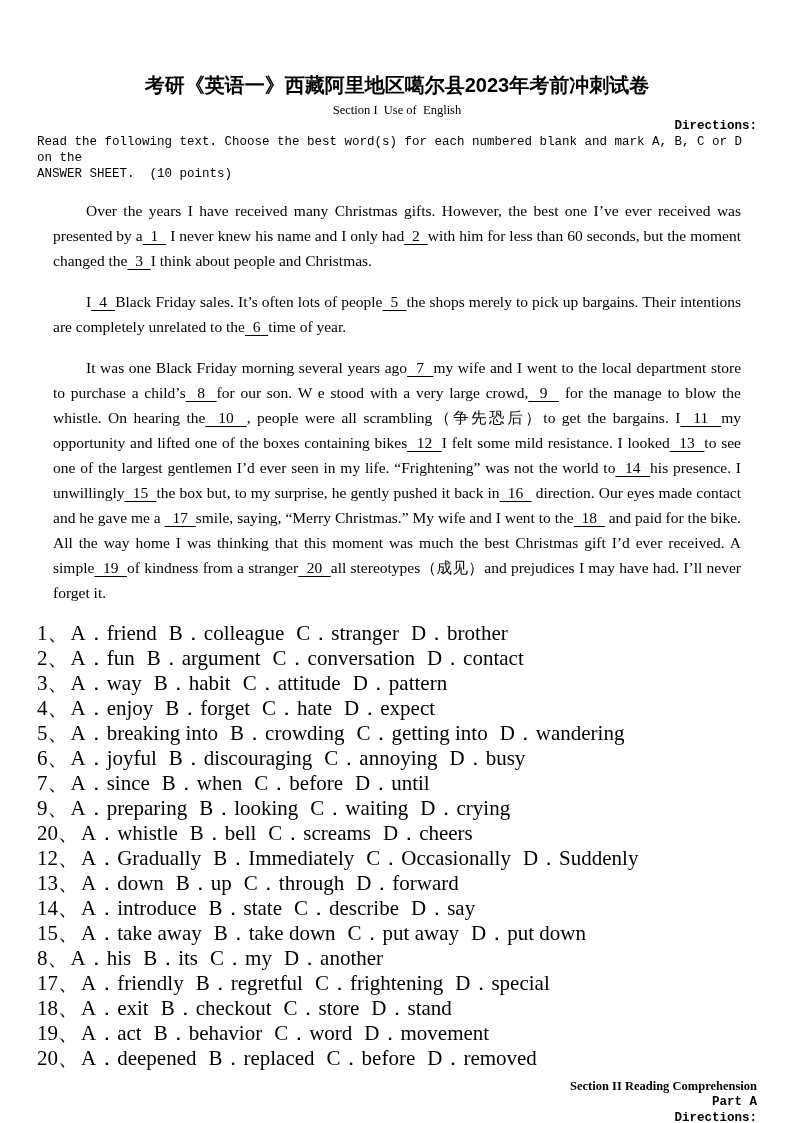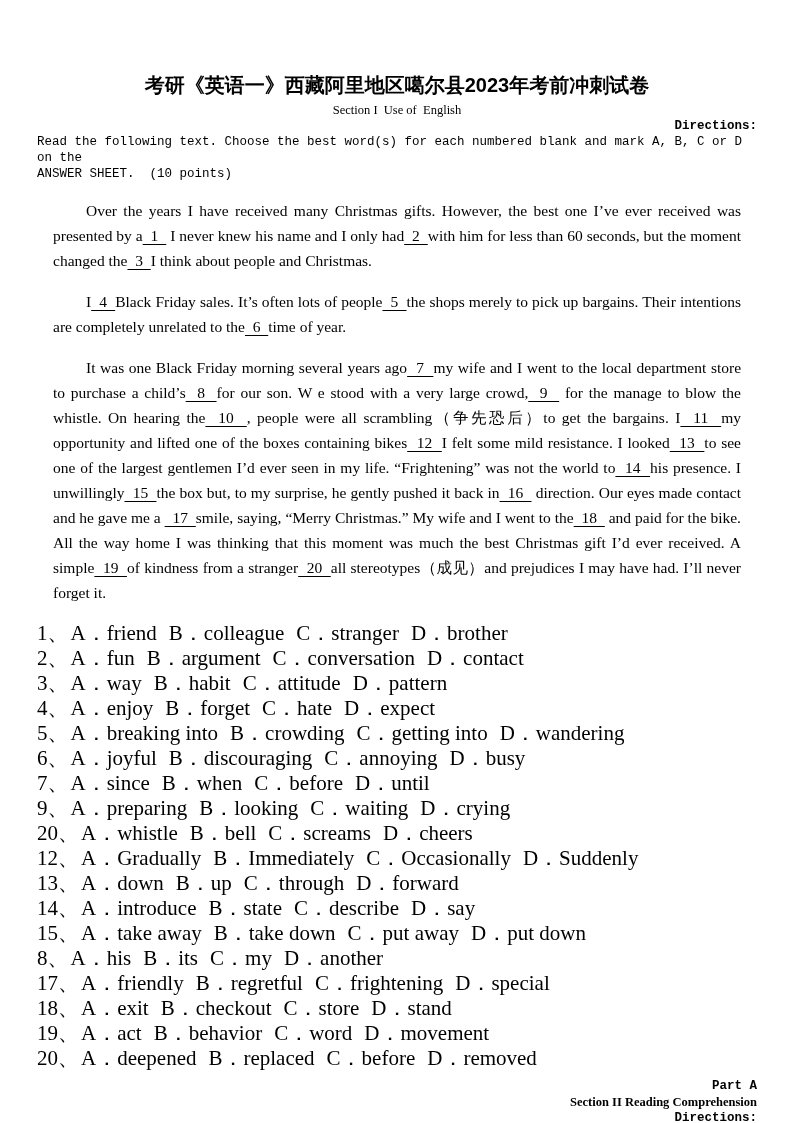--- a/index.html
+++ b/index.html
@@ -94,19 +94,19 @@
       <div class="q-row"><span class="q-num">14、</span><span class="q-opt">A．introduce</span><span class="q-opt">B．state</span><span class="q-opt">C．describe</span><span class="q-opt">D．say</span></div>
       <div class="q-row"><span class="q-num">15、</span><span class="q-opt">A．take away</span><span class="q-opt">B．take down</span><span class="q-opt">C．put away</span><span class="q-opt">D．put down</span></div>
       <div class="q-row"><span class="q-num">8、</span><span class="q-opt">A．his</span><span class="q-opt">B．its</span><span class="q-opt">C．my</span><span class="q-opt">D．another</span></div>
       <div class="q-row"><span class="q-num">17、</span><span class="q-opt">A．friendly</span><span class="q-opt">B．regretful</span><span class="q-opt">C．frightening</span><span class="q-opt">D．special</span></div>
       <div class="q-row"><span class="q-num">18、</span><span class="q-opt">A．exit</span><span class="q-opt">B．checkout</span><span class="q-opt">C．store</span><span class="q-opt">D．stand</span></div>
       <div class="q-row"><span class="q-num">19、</span><span class="q-opt">A．act</span><span class="q-opt">B．behavior</span><span class="q-opt">C．word</span><span class="q-opt">D．movement</span></div>
       <div class="q-row"><span class="q-num">20、</span><span class="q-opt">A．deepened</span><span class="q-opt">B．replaced</span><span class="q-opt">C．before</span><span class="q-opt">D．removed</span></div>
     </div>
 
   <div class="section2">
+    <div class="mono bold center">Section II Reading Comprehension</div>
     <div class="mono bold">Part A</div>
-    <div class="mono bold center">Section II Reading Comprehension</div>
     <div class="mono bold">Directions:</div>
     <div class="mono">Read the following four texts. Answer the questions below each text by choosing A, B, C or D. Mark</div>
   </div>
 
 </div>
 
 </body></html>

